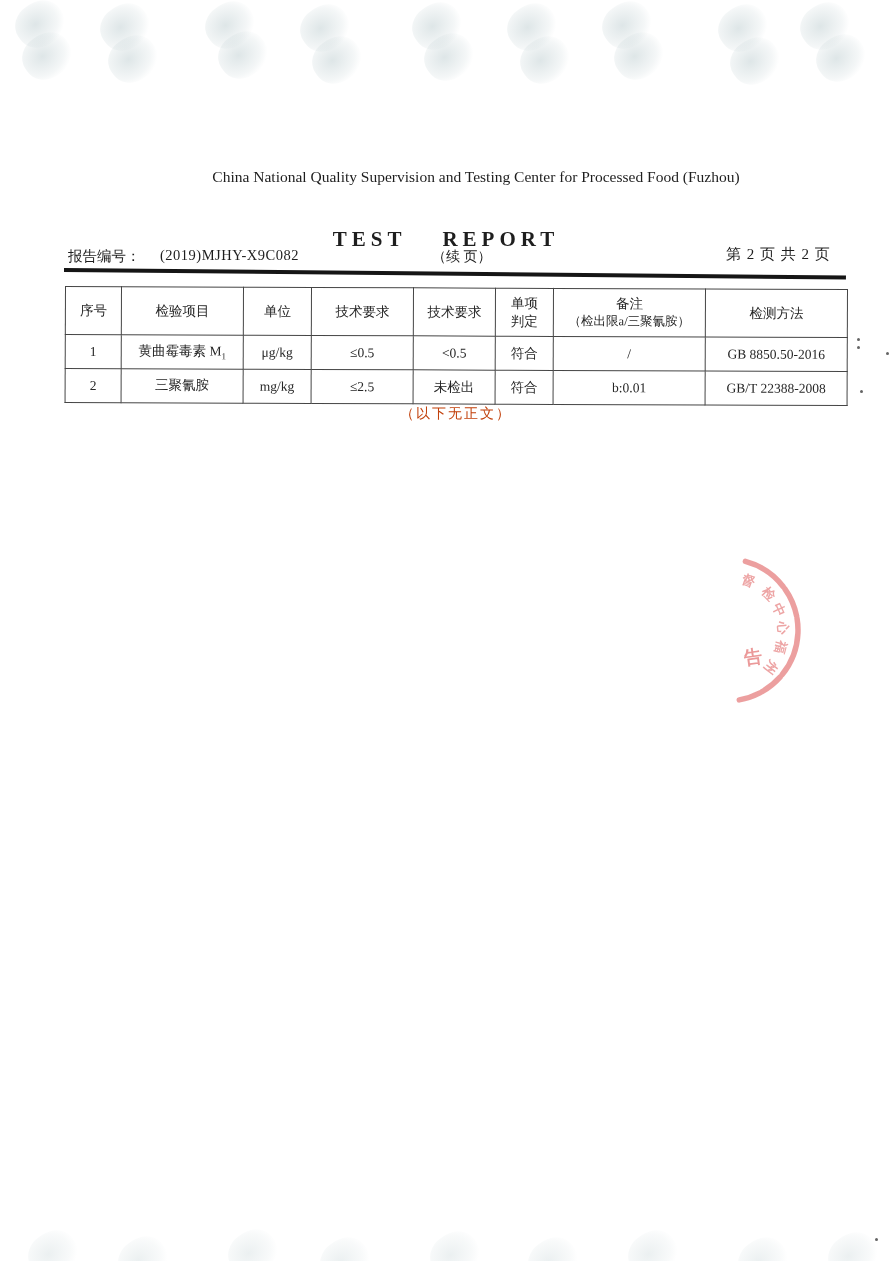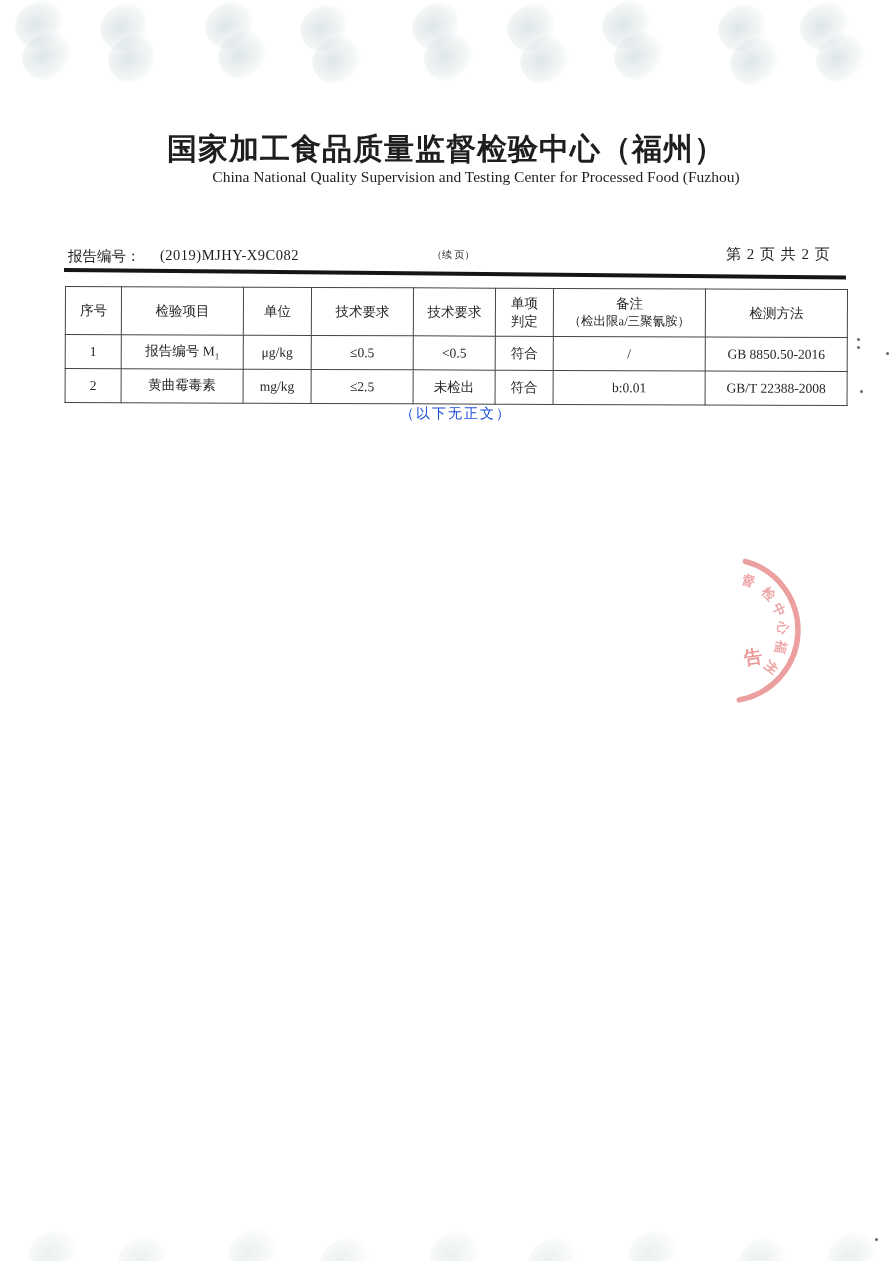--- a/index.html
+++ b/index.html
@@ -30,42 +30,42 @@
     text-align:center; font-size:30px; font-weight:bold;
     letter-spacing:40px; text-indent:40px;
   }
   .title-en {
     position:absolute; top:227px; left:0; width:100%;
     text-align:center; font-size:21px; font-weight:bold;
     letter-spacing:5px; word-spacing:26px;
   }
   .rn-label  { position:absolute; left:68px;  top:247px; font-size:14.5px; }
   .rn-value  { position:absolute; left:160px; top:247px; font-size:14.5px; letter-spacing:.5px; }
-  .cont-note { position:absolute; left:432px; top:248px; font-size:10px; }
+  .cont-note { position:absolute; left:432px; top:248px; font-size:14px; }
   .page-no   { position:absolute; left:726px; top:245px; font-size:15px; letter-spacing:1px; }
   .rule {
     position:absolute; left:64px; top:268px; width:782px; height:4px;
     background:#151515; transform:rotate(0.55deg); transform-origin:left center;
   }
   
   .table-wrap { position:absolute; left:65px; top:286px; transform:rotate(0.22deg); transform-origin:top left; }
   table.report { border-collapse:collapse; table-layout:fixed; width:782px; }
   table.report th, table.report td {
     border:1.5px solid #454545; text-align:center; padding:0;
     font-size:13.5px; font-weight:normal; color:#262626; overflow:hidden;
   }
   table.report thead tr { height:48px; }
   table.report tbody tr { height:34px; }
   th .h2 { font-size:12.5px; }
   td.item-cell { text-align:left; padding-left:9px; font-size:14px; }
   td.method-cell { font-size:13.5px; }
   sub { font-size:9px; }
   .end-note {
     position:absolute; left:65px; top:405px; width:782px; text-align:center;
-    font-size:14px; letter-spacing:2px; color:#1d4ed8;
+    font-size:14px; letter-spacing:2px; color:#c2410c;
   }
   
   .stamp { position:absolute; left:700px; top:545px; width:132px; height:172px; pointer-events:none; }
   .stamp svg { position:absolute; left:0; top:0; opacity:.85; }
   .stamp .sc {
     position:absolute; font-size:13px; font-weight:bold; opacity:.8;
     font-family:"Liberation Serif","DejaVu Serif",serif;
   }
   .stamp .sc.big { font-size:18px; opacity:.9; }
 </style>
@@ -102,22 +102,22 @@
       <div class="smudge bottom" style="left: 628px; top: 1232px;"></div>
       <div class="smudge bottom" style="left: 738px; top: 1239px;"></div>
       <div class="smudge bottom" style="left: 828px; top: 1234px;"></div>
       <div class="dot" style="left: 857px; top: 338px;"></div>
       <div class="dot" style="left: 857px; top: 346px;"></div>
       <div class="dot" style="left: 860px; top: 390px;"></div>
       <div class="dot" style="left: 886px; top: 352px;"></div>
       <div class="dot" style="left: 875px; top: 1238px;"></div>
     </div>
 
-  <h1 class="org-cn">国家加工食品质量监督检验中心（福州）</h1>
   <div class="org-en">China National Quality Supervision and Testing Center for Processed Food (Fuzhou)</div>
+  <div class="title-en">TEST REPORT</div>
 
   <div class="rn-label">报告编号：</div>
   <div class="rn-value">(2019)MJHY-X9C082</div>
   <div class="cont-note">（续 页）</div>
   <div class="page-no">第 2 页  共 2 页</div>
 
   <div class="rule"></div>
 
   <div class="table-wrap">
     <table class="report">
@@ -145,31 +145,31 @@
           <th>
             <div>备注</div>
             <div class="h2">（检出限a/三聚氰胺）</div>
           </th>
           <th>检测方法</th>
         </tr>
       </thead>
       <tbody>
         <tr>
           <td>1</td>
-          <td class="item-cell"><span>报告编号 M</span><sub>1</sub></td>
+          <td class="item-cell"><span>黄曲霉毒素 M</span><sub>1</sub></td>
           <td>μg/kg</td>
           <td>≤0.5</td>
           <td>&lt;0.5</td>
           <td>符合</td>
           <td>/</td>
           <td class="method-cell">GB 8850.50-2016</td>
         </tr>
         <tr>
           <td>2</td>
-          <td class="item-cell"><span>黄曲霉毒素</span><sub></sub></td>
+          <td class="item-cell"><span>三聚氰胺</span><sub></sub></td>
           <td>mg/kg</td>
           <td>≤2.5</td>
           <td>未检出</td>
           <td>符合</td>
           <td>b:0.01</td>
           <td class="method-cell">GB/T 22388-2008</td>
         </tr>
       </tbody>
     </table>
   </div>

